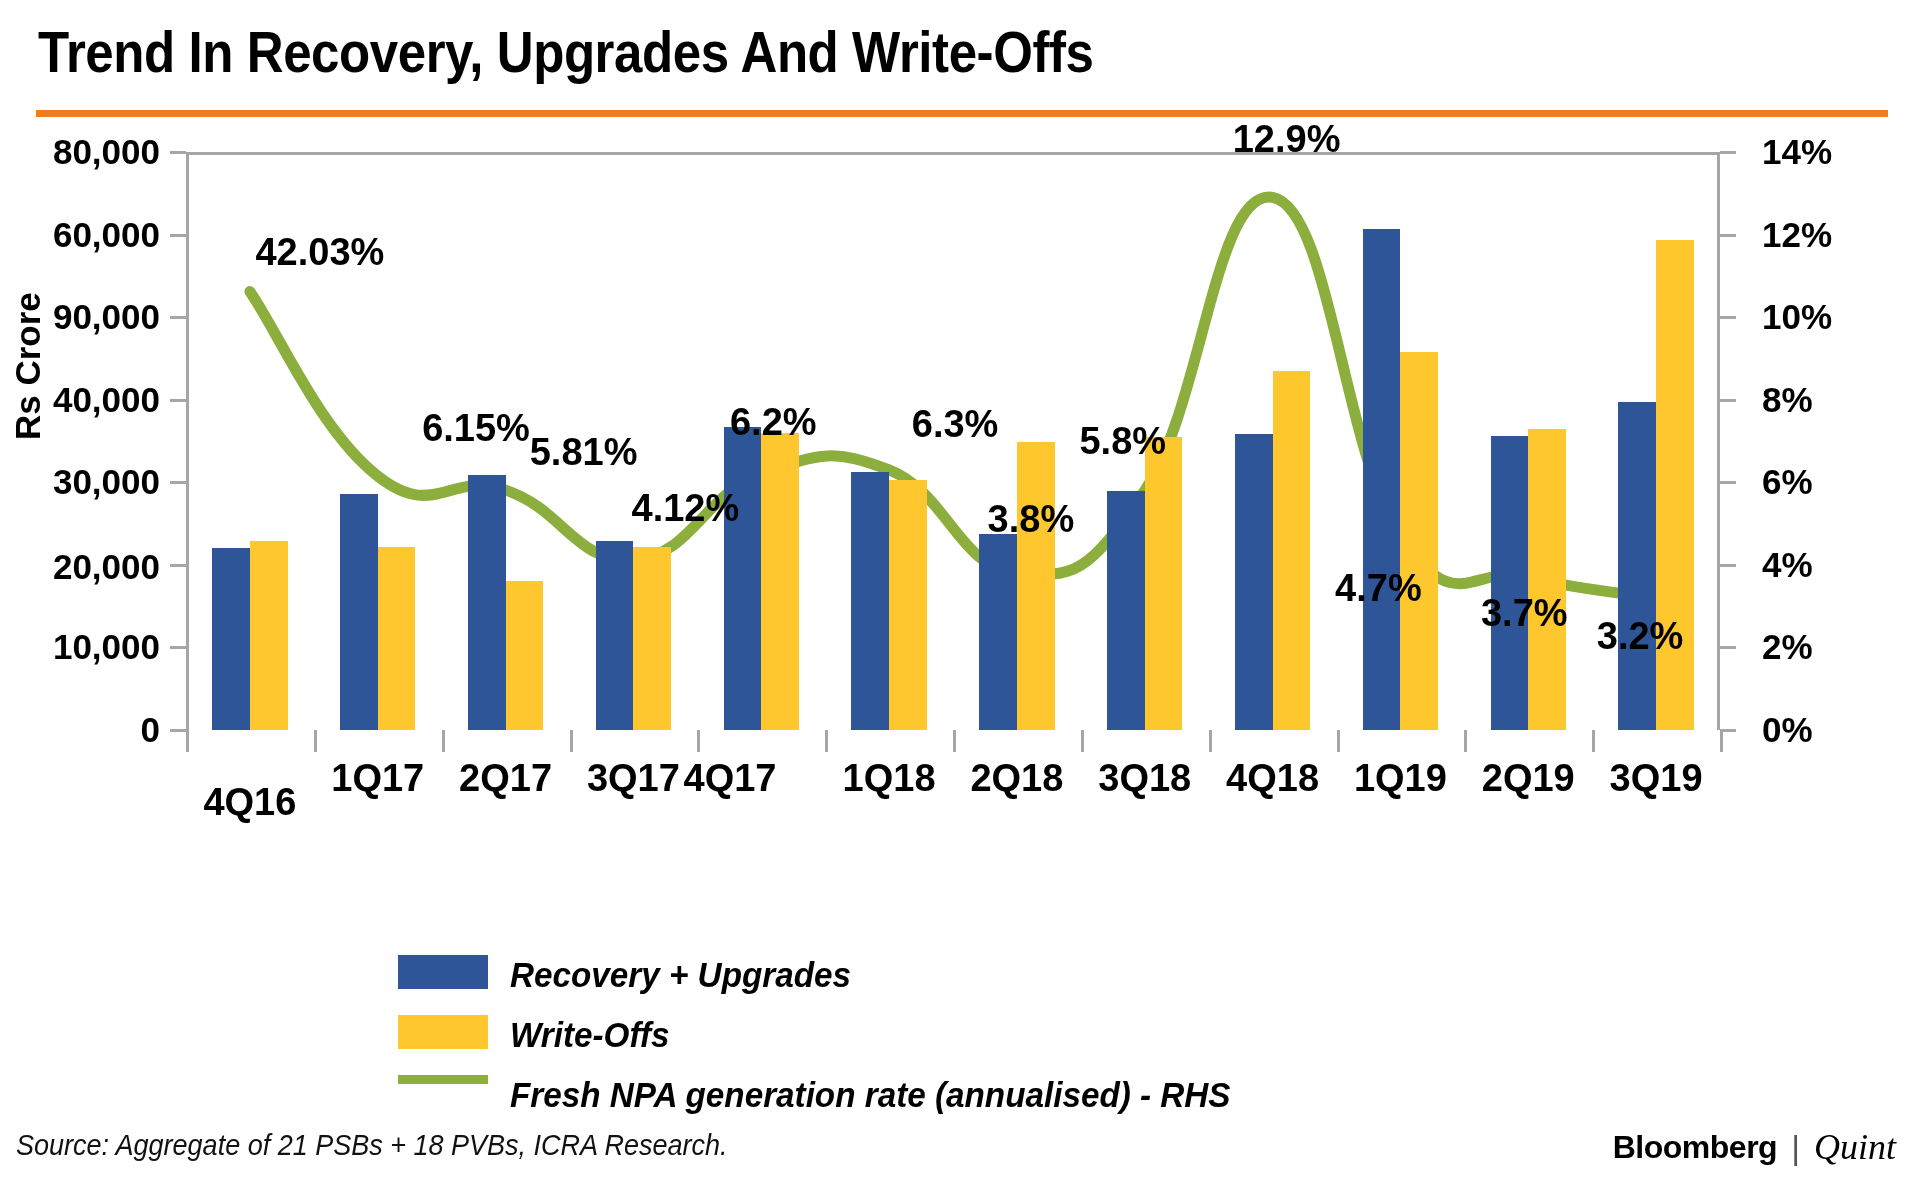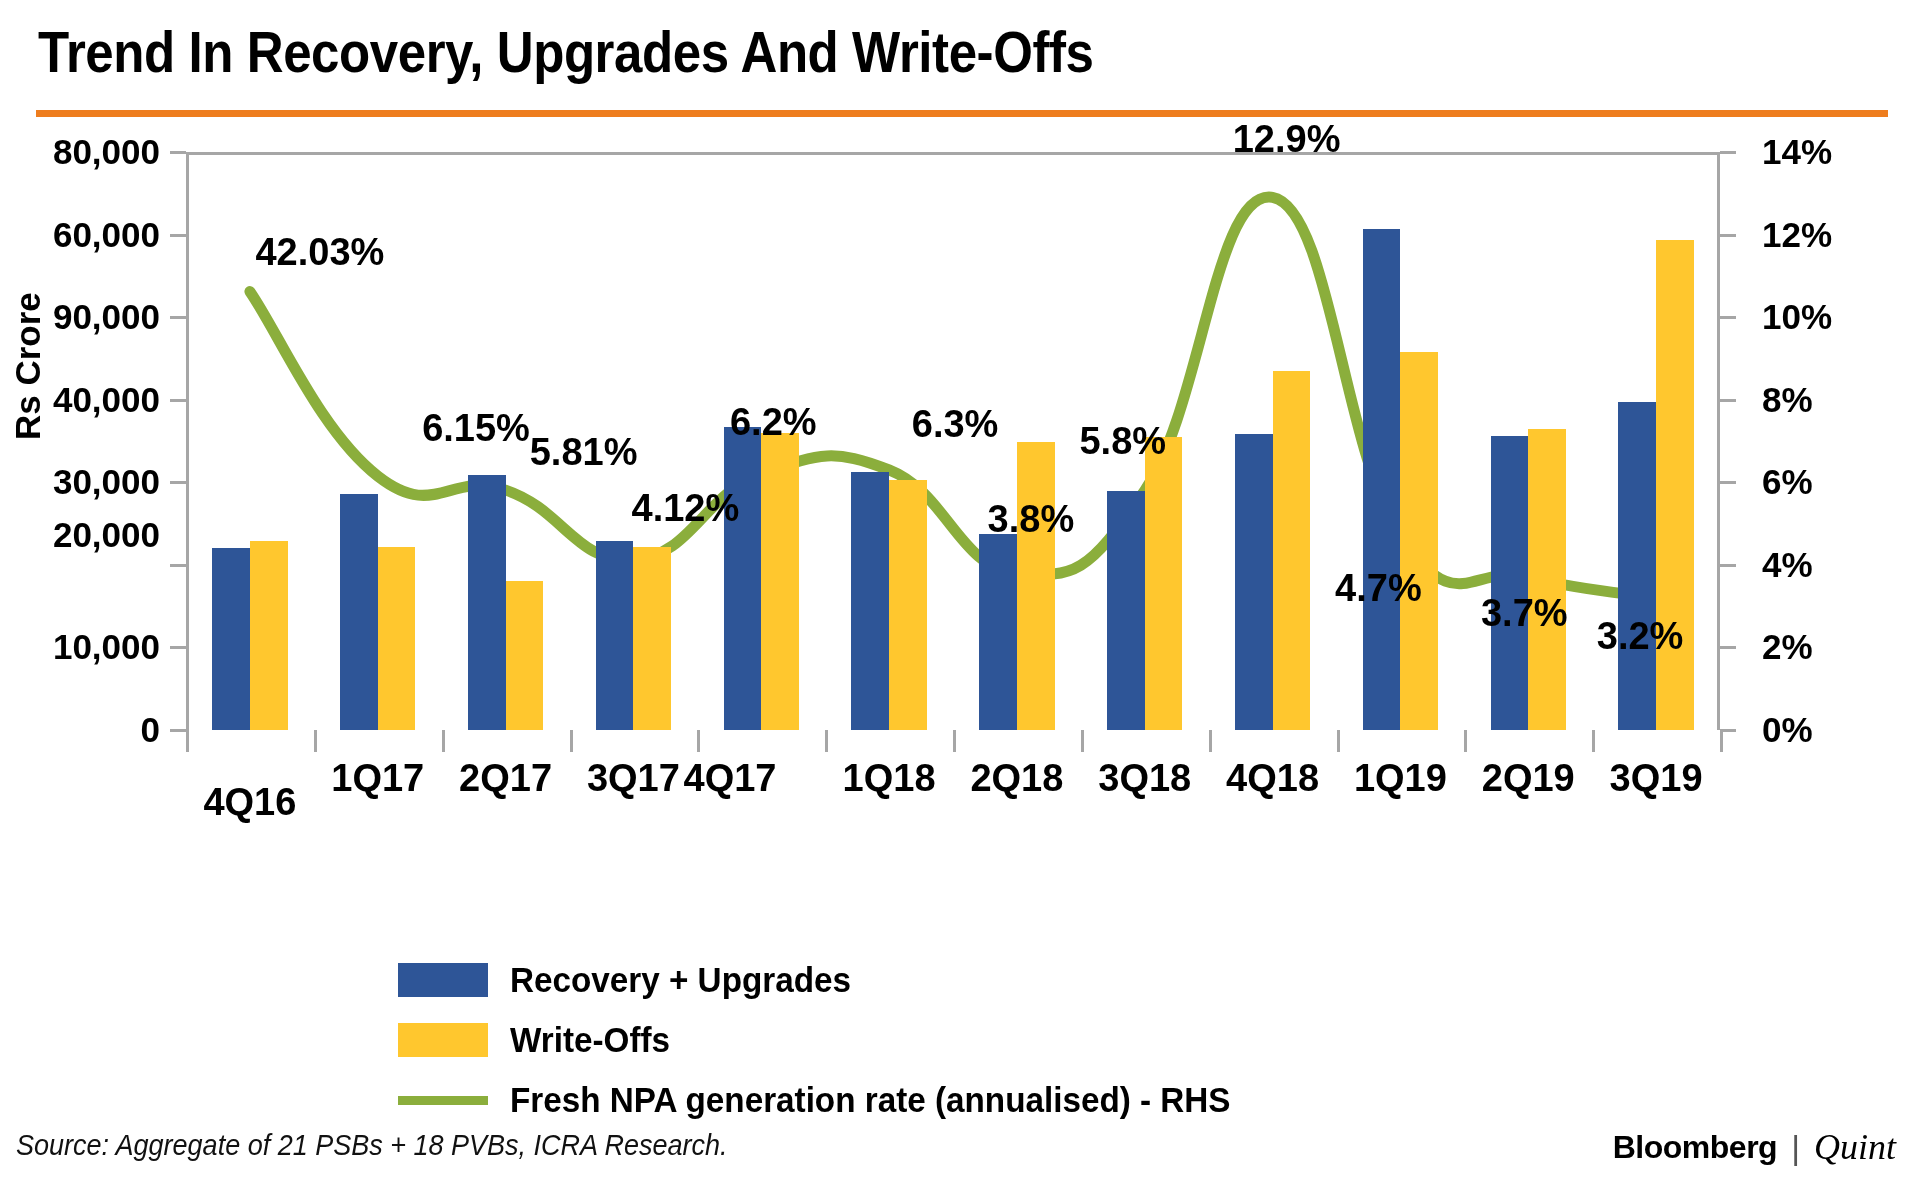--- a/index.html
+++ b/index.html
@@ -63,21 +63,21 @@
   
   .ptlabel{
     position:absolute;
     font-size:38px;font-weight:700;color:#000;
     white-space:nowrap;
     transform:translate(-50%,-50%);
   }
 
   
   .legend{position:absolute;left:398px;top:955px;}
-  .legrow{display:flex;align-items:center;height:50px;margin-bottom:10px;}
+  .legrow{display:flex;align-items:flex-start;height:50px;margin-bottom:10px;font-style:italic;}
   .swatch{width:90px;height:34px;margin-right:22px;flex:0 0 auto;}
   .swatch.blue{background:#2e5597;}
   .swatch.yellow{background:#ffc72e;}
   .swatch.line{height:9px;background:#8bae3c;}
   .legtext{font-size:35px;font-weight:700;color:#000;white-space:nowrap;
            transform:scaleX(0.95);transform-origin:left center;}
 
   
   .source{
     position:absolute;left:16px;top:1128px;
@@ -126,21 +126,21 @@
       <div style="position: absolute; left: 1720px; top: 563.857px; width: 16px; height: 3px; background: rgb(166, 166, 166);"></div>
       <div style="position: absolute; left: 1720px; top: 481.286px; width: 16px; height: 3px; background: rgb(166, 166, 166);"></div>
       <div style="position: absolute; left: 1720px; top: 398.714px; width: 16px; height: 3px; background: rgb(166, 166, 166);"></div>
       <div style="position: absolute; left: 1720px; top: 316.143px; width: 16px; height: 3px; background: rgb(166, 166, 166);"></div>
       <div style="position: absolute; left: 1720px; top: 233.571px; width: 16px; height: 3px; background: rgb(166, 166, 166);"></div>
       <div style="position: absolute; left: 1720px; top: 151px; width: 16px; height: 3px; background: rgb(166, 166, 166);"></div>
     </div>
   <div id="ylabels-left">
       <div class="ylab" style="position: absolute; top: 730px; right: 1760px;">0</div>
       <div class="ylab" style="position: absolute; top: 647.429px; right: 1760px;">10,000</div>
-      <div class="ylab" style="position: absolute; top: 535px; right: 1760px;">20,000</div>
+      <div class="ylab" style="position: absolute; top: 567px; right: 1760px;">20,000</div>
       <div class="ylab" style="position: absolute; top: 482.286px; right: 1760px;">30,000</div>
       <div class="ylab" style="position: absolute; top: 399.714px; right: 1760px;">40,000</div>
       <div class="ylab" style="position: absolute; top: 317.143px; right: 1760px;">90,000</div>
       <div class="ylab" style="position: absolute; top: 234.571px; right: 1760px;">60,000</div>
       <div class="ylab" style="position: absolute; top: 152px; right: 1760px;">80,000</div>
     </div>
   <div id="ylabels-right">
       <div class="ylab" style="position: absolute; top: 730px; left: 1762px; text-align: left;">0%</div>
       <div class="ylab" style="position: absolute; top: 647.429px; left: 1762px; text-align: left;">2%</div>
       <div class="ylab" style="position: absolute; top: 564.857px; left: 1762px; text-align: left;">4%</div>

